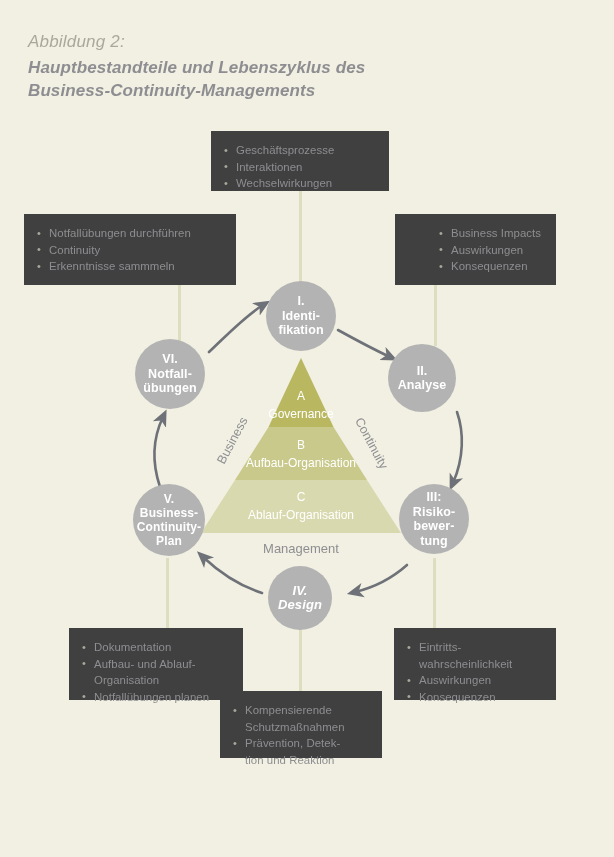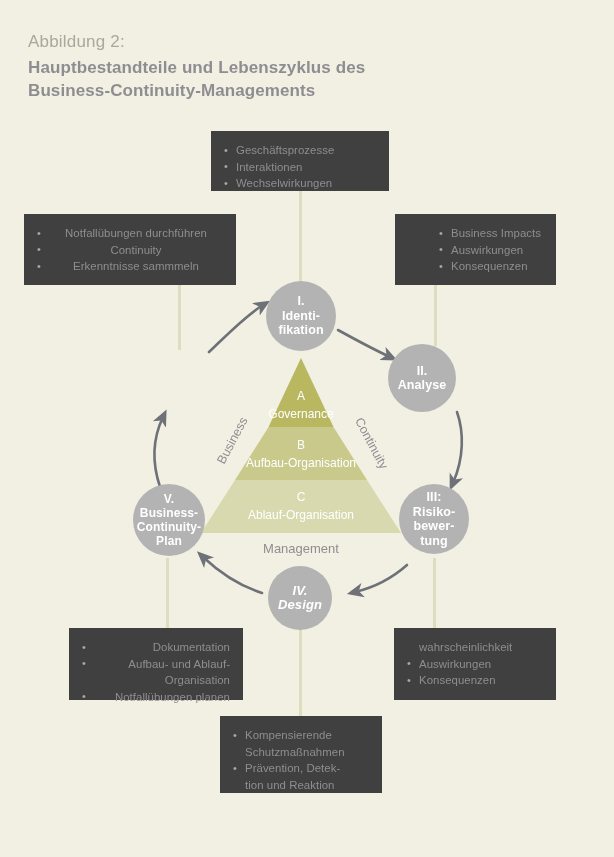--- a/index.html
+++ b/index.html
@@ -5,21 +5,21 @@
   * { box-sizing: border-box; margin: 0; padding: 0; }
   html, body {
     width: 614px; height: 857px;
     background: #f2f0e2;
     font-family: "Liberation Sans", sans-serif;
     overflow: hidden;
   }
   #stage { position: relative; width: 614px; height: 857px; }
 
   
-  .title-block { position: absolute; left: 28px; top: 30px; width: 440px; }
+  .title-block { position: absolute; left: 28px; top: 30px; width: 440px; font-style: italic; }
   .fig-label {
     font-size: 17px; color: #a9a89c; letter-spacing: .2px;
     line-height: 24px; font-weight: 400;
   }
   .fig-title {
     font-size: 17px; color: #8e8e92; font-weight: bold;
     line-height: 23px; letter-spacing: .1px; margin-top: 2px;
   }
 
   
@@ -146,20 +146,23 @@
   </div>
 
   <div class="node" style="left:268px; top:566px; width:64px; height:64px; font-size:13px;font-style:italic;">
     <span>IV.<br>Design</span>
   </div>
 
   <div class="node" style="left:133px; top:484px; width:72px; height:72px; font-size:12px; line-height:14px;">
     <span>V.<br>Business-<br>Continuity-<br>Plan</span>
   </div>
 
+  <div class="node" style="left:135px; top:339px; width:70px; height:70px; font-size:12.5px;">
+    <span>VI.<br>Notfall-<br>übungen</span>
+  </div>
 
   <div class="pyr-text" style="left:231px; top:388px; width:140px;">
     <span class="let">A</span>
     <span class="nm">Governance</span>
   </div>
   <div class="pyr-text" style="left:201px; top:437px; width:200px;">
     <span class="let">B</span>
     <span class="nm">Aufbau-Organisation</span>
   </div>
   <div class="pyr-text" style="left:201px; top:489px; width:200px;">
@@ -168,54 +171,55 @@
   </div>
 
   <div class="callout" style="left:211px; top:131px; width:178px; height:60px;">
     <ul>
         <li>Geschäftsprozesse</li>
         <li>Interaktionen</li>
         <li>Wechselwirkungen</li>
       </ul>
   </div>
 
-  <div class="callout" style="left:24px; top:214px; width:212px; height:71px;text-align:center;">
+  <div class="callout" style="left:24px; top:214px; width:212px; height:71px;">
     <ul>
         <li>Notfallübungen durchführen</li>
         <li>Continuity</li>
         <li>Erkenntnisse sammmeln</li>
       </ul>
   </div>
 
   <div class="callout" style="left:395px; top:214px; width:161px; height:71px;padding-left:44px;">
     <ul>
         <li>Business Impacts</li>
         <li>Auswirkungen</li>
         <li>Konsequenzen</li>
       </ul>
   </div>
 
-  <div class="callout" style="left:69px; top:628px; width:174px; height:72px;text-align:right;">
+  <div class="callout" style="left:69px; top:628px; width:174px; height:72px;">
     <ul>
         <li>Dokumentation</li>
         <li>Aufbau- und Ablauf-</li>
         <li class="cont">Organisation</li>
         <li>Notfallübungen planen</li>
       </ul>
   </div>
 
   <div class="callout" style="left:394px; top:628px; width:162px; height:72px;">
     <ul>
+        <li>Eintritts-</li>
         <li class="cont">wahrscheinlichkeit</li>
         <li>Auswirkungen</li>
         <li>Konsequenzen</li>
       </ul>
   </div>
 
-  <div class="callout" style="left:220px; top:716px; width:162px; height:77px;">
+  <div class="callout" style="left:220px; top:691px; width:162px; height:67px;">
     <ul>
         <li>Kompensierende</li>
         <li class="cont">Schutzmaßnahmen</li>
         <li>Prävention, Detek-</li>
         <li class="cont">tion und Reaktion</li>
       </ul>
   </div>
 
 </div>
 

